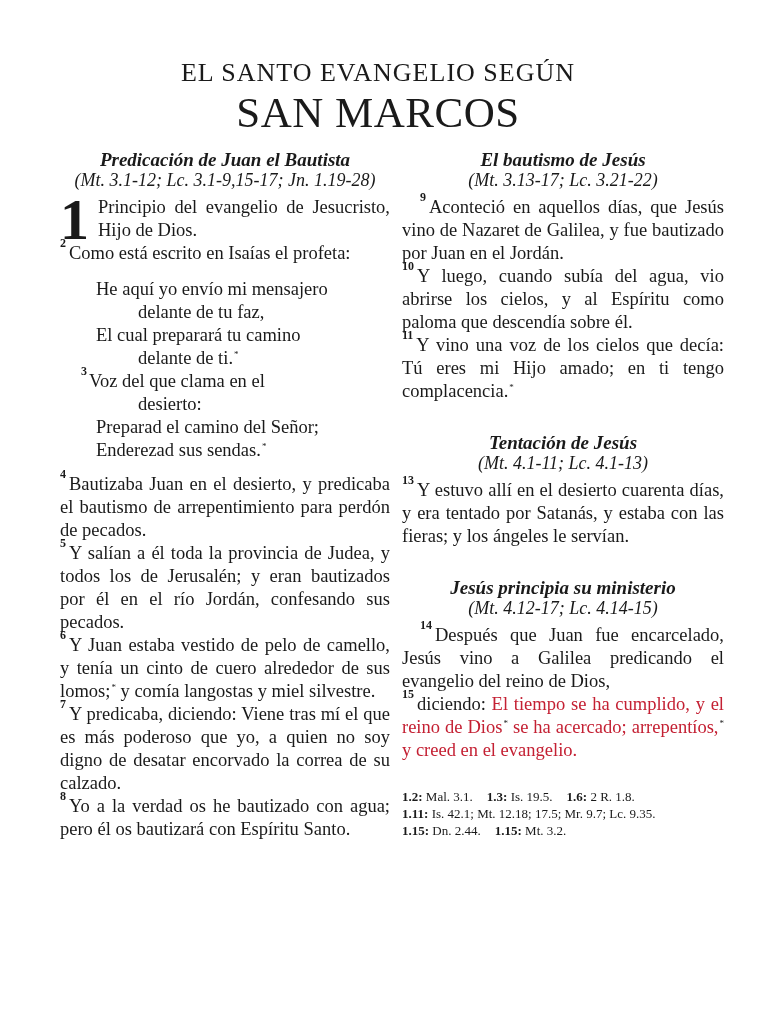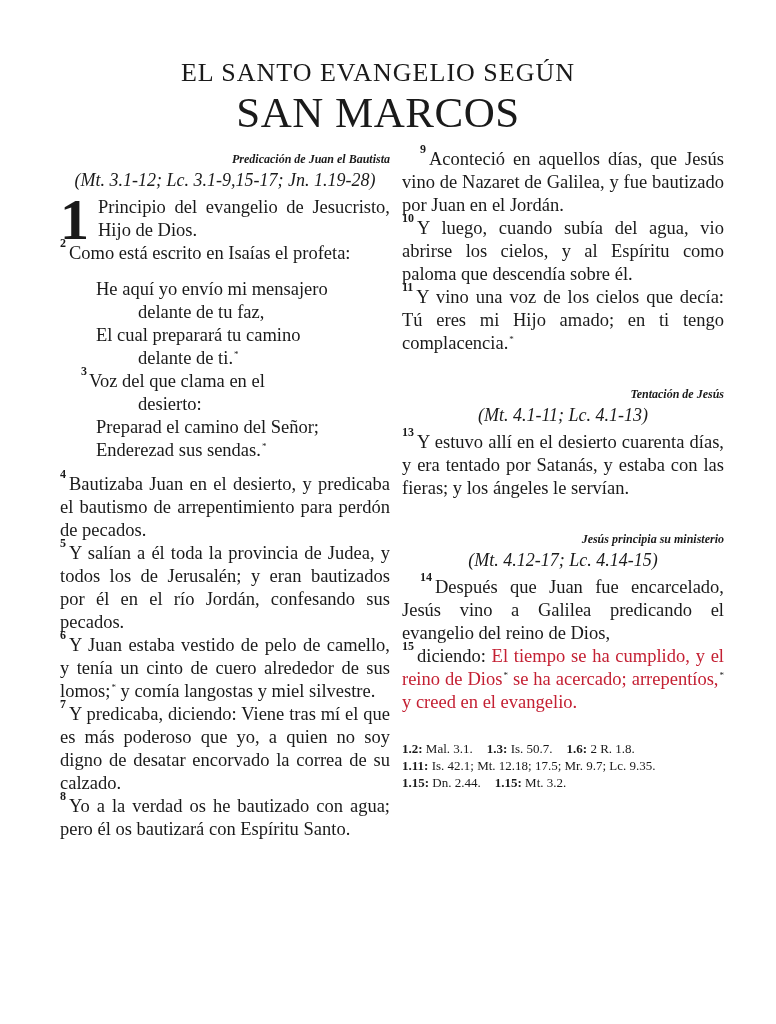--- a/index.html
+++ b/index.html
@@ -39,23 +39,22 @@
     align-items: flex-start;
   }
   .column-left  { width: 330px; margin-right: 12px; flex: none; }
   .column-right { width: 322px; flex: none; }
   
   .section + .section { margin-top: 28px; }
   .section-head { text-align: center; margin-bottom: 7px; }
   .section-heading {
     font-weight: bold;
     font-style: italic;
-    font-size: 12px;
+    font-size: 19px;
     line-height: 23px;
-    text-align: right;
   }
   .section-ref {
     font-style: italic;
     font-size: 18px;
     line-height: 18px;
   }
   
   .verse {
     margin: 0;
     font-size: 18.5px;
@@ -146,20 +145,24 @@
             <p class="verse"><sup class="vnum">6</sup><span>Y Juan estaba vestido de pelo de camello, y tenía un cinto de cuero alrededor de sus lomos;<span class="fnmark">*</span> y comía langostas y miel silvestre.</span></p>
             <p class="verse"><sup class="vnum">7</sup><span>Y predicaba, diciendo: Viene tras mí el que es más poderoso que yo, a quien no soy digno de desatar encorvado la correa de su calzado.</span></p>
             <p class="verse"><sup class="vnum">8</sup><span>Yo a la verdad os he bautizado con agua; pero él os bautizará con Espíritu Santo.</span></p>
           </div>
       </div>
     </div>
 
     <div class="column column-right">
 
       <div class="section">
+        <div class="section-head">
+          <div class="section-heading">El bautismo de Jesús</div>
+          <div class="section-ref">(Mt. 3.13-17; Lc. 3.21-22)</div>
+        </div>
         <div>
             <p class="verse indent"><sup class="vnum">9</sup><span>Aconteció en aquellos días, que Jesús vino de Nazaret de Galilea, y fue bautizado por Juan en el Jordán.</span></p>
             <p class="verse"><sup class="vnum">10</sup><span>Y luego, cuando subía del agua, vio abrirse los cielos, y al Espíritu como paloma que descendía sobre él.</span></p>
             <p class="verse"><sup class="vnum">11</sup><span>Y vino una voz de los cielos que decía: Tú eres mi Hijo amado; en ti tengo complacencia.<span class="fnmark">*</span></span></p>
           </div>
       </div>
 
       <div class="section">
         <div class="section-head">
           <div class="section-heading">Tentación de Jesús</div>
@@ -175,20 +178,20 @@
           <div class="section-heading">Jesús principia su ministerio</div>
           <div class="section-ref">(Mt. 4.12-17; Lc. 4.14-15)</div>
         </div>
         <div>
             <p class="verse indent"><sup class="vnum">14</sup><span>Después que Juan fue encarcelado, Jesús vino a Galilea predicando el evangelio del reino de Dios,</span></p>
             <p class="verse"><sup class="vnum">15</sup><span>diciendo: </span><span class="red">El tiempo se ha cumplido, y el reino de Dios<span class="fnmark">*</span> se ha acercado; arrepentíos,<span class="fnmark">*</span> y creed en el evangelio.</span></p>
           </div>
       </div>
 
       <div class="footnotes">
-          <div class="footnote-line"><span class="fn-pair"><span class="fn-ref">1.2:</span><span> Mal. 3.1.</span></span><span class="fn-pair"><span class="fn-ref">1.3:</span><span> Is. 50.7.</span></span><span class="fn-pair"><span class="fn-ref">1.6:</span><span> 2 R. 1.8.</span></span></div>
+          <div class="footnote-line"><span class="fn-pair"><span class="fn-ref">1.2:</span><span> Mal. 3.1.</span></span><span class="fn-pair"><span class="fn-ref">1.3:</span><span> Is. 19.5.</span></span><span class="fn-pair"><span class="fn-ref">1.6:</span><span> 2 R. 1.8.</span></span></div>
           <div class="footnote-line"><span class="fn-pair"><span class="fn-ref">1.11:</span><span> Is. 42.1; Mt. 12.18; 17.5; Mr. 9.7; Lc. 9.35.</span></span></div>
           <div class="footnote-line"><span class="fn-pair"><span class="fn-ref">1.15:</span><span> Dn. 2.44.</span></span><span class="fn-pair"><span class="fn-ref">1.15:</span><span> Mt. 3.2.</span></span></div>
         </div>
 
     </div>
   </div>
 </div>
 
 </body></html>

